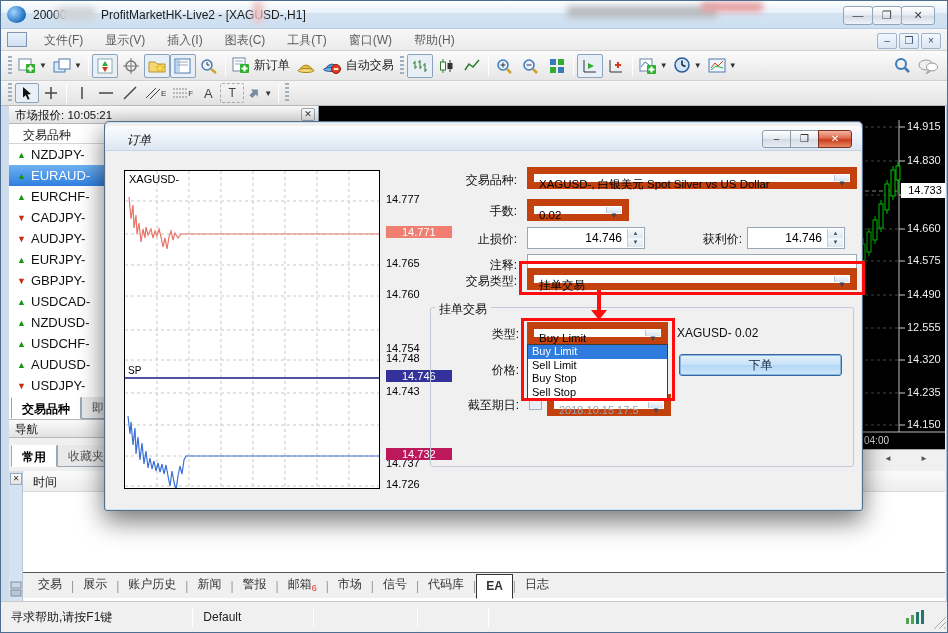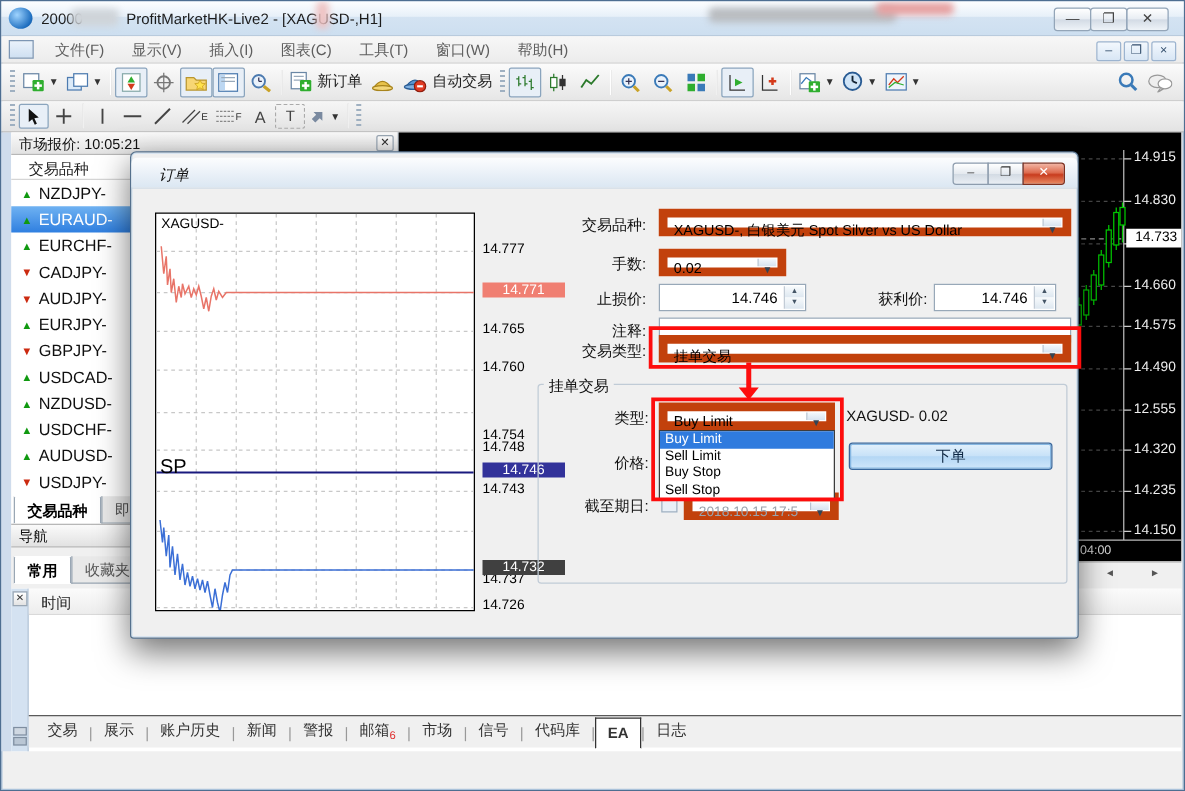--- a/index.html
+++ b/index.html
@@ -88,25 +88,25 @@
   #dlg-title .t{position:absolute;left:22px;top:6px;}
   #dlg-btns{position:absolute;right:10px;top:4px;display:flex;}
   .dlg-b{width:29px;height:18px;border:1px solid #8d9cad;margin-left:-1px;text-align:center;line-height:16px;
     font-size:10px;color:#333;background:linear-gradient(#ffffff,#e4e9ef 50%,#d2dae3 50%,#e9eef4);}
   .dlg-b.first{border-radius:3px 0 0 3px;}
   .dlg-b.close{width:34px;border-radius:0 3px 3px 0;color:#fff;
     background:linear-gradient(#f2b5a4,#dd6a4e 45%,#c83c1e 55%,#e98a64);border-color:#7e3020;}
   
   #tickbox{position:absolute;left:19px;top:48px;width:256px;height:319px;background:#fff;border:1px solid #000;}
   #tick-sym{position:absolute;left:4px;top:2px;font-size:11px;color:#000;}
-  #tick-sp{position:absolute;left:3px;top:194px;font-size:16px;color:#000;}
+  #tick-sp{position:absolute;left:3px;top:194px;font-size:10px;color:#000;}
   .tick-label{position:absolute;left:281px;width:52px;font-size:11px;color:#000;}
   .tick-chip{background:#f07f72;color:#fff;padding:0 16px;}
   .tick-chip.sp{background:#32329a;}
-  .tick-chip.bid{background:#404040;}
+  .tick-chip.bid{background:#be185d;}
   
   .flabel{position:absolute;font-size:12px;color:#111;text-align:right;width:112px;}
   .combo{position:absolute;height:22px;background:#fff;border:7px solid #c2410c;font-size:11.5px;color:#000;
     padding:3px 18px 0 5px;}
   .combo .cv{position:absolute;right:1px;top:1px;bottom:1px;width:15px;background:linear-gradient(#f4f8fc,#d7e3f0);
     border-left:1px solid #b6c4d2;text-align:center;font-size:8px;color:#345;line-height:18px;}
   .tinput{position:absolute;height:20px;background:#fff;border:1px solid #98a8b8;}
   .spinner{position:absolute;height:22px;background:#fff;border:1px solid #98a8b8;font-size:12px;color:#000;
     text-align:right;padding:3px 22px 0 4px;}
   .spin{position:absolute;right:1px;top:1px;width:16px;height:18px;border-left:1px solid #c3ccd6;
@@ -561,20 +561,40 @@
         <span class="term-tab">信号</span>
         <span class="term-div">|</span>
         <span class="term-tab">代码库</span>
         <span class="term-div">|</span>
         <span class="term-tab active">EA</span>
         <span class="term-div">|</span>
         <span class="term-tab">日志</span>
       </div>
   </div>
 
+  <div class="abs" id="statusbar">
+    <span style="padding:0 10px;">寻求帮助,请按F1键</span>
+    <span class="sdiv" style="margin-left:70px;"></span>
+    <span style="padding:0 10px;">Default</span>
+    <span class="sdiv" style="margin-left:62px;"></span>
+    <span class="sdiv" style="margin-left:103px;"></span>
+    <span class="sdiv" style="margin-left:70px;"></span>
+    <span style="flex:1;"></span>
+    <svg width="20" height="16" style="margin-right:24px;">
+        <rect x="1" y="9" width="3" height="6" fill="#4ca64c"></rect>
+        <rect x="6" y="6" width="3" height="9" fill="#4ca64c"></rect>
+        <rect x="11" y="3" width="3" height="12" fill="#22766c"></rect>
+        <rect x="16" y="1" width="3" height="14" fill="#22766c"></rect>
+      </svg>
+    <svg width="14" height="14" style="position:absolute;right:2px;bottom:2px;">
+        <line x1="13" y1="1" x2="1" y2="13" stroke="#aaa"></line>
+        <line x1="13" y1="6" x2="6" y2="13" stroke="#aaa"></line>
+        <line x1="13" y1="11" x2="11" y2="13" stroke="#aaa"></line>
+      </svg>
+  </div>
 
   <div class="abs" id="dialog">
     <div id="dlg-title">
       <span class="t">订单</span>
       <span id="dlg-btns">
         <span class="dlg-b first">–</span>
         <span class="dlg-b">❐</span>
         <span class="dlg-b close">✕</span>
       </span>
     </div>

